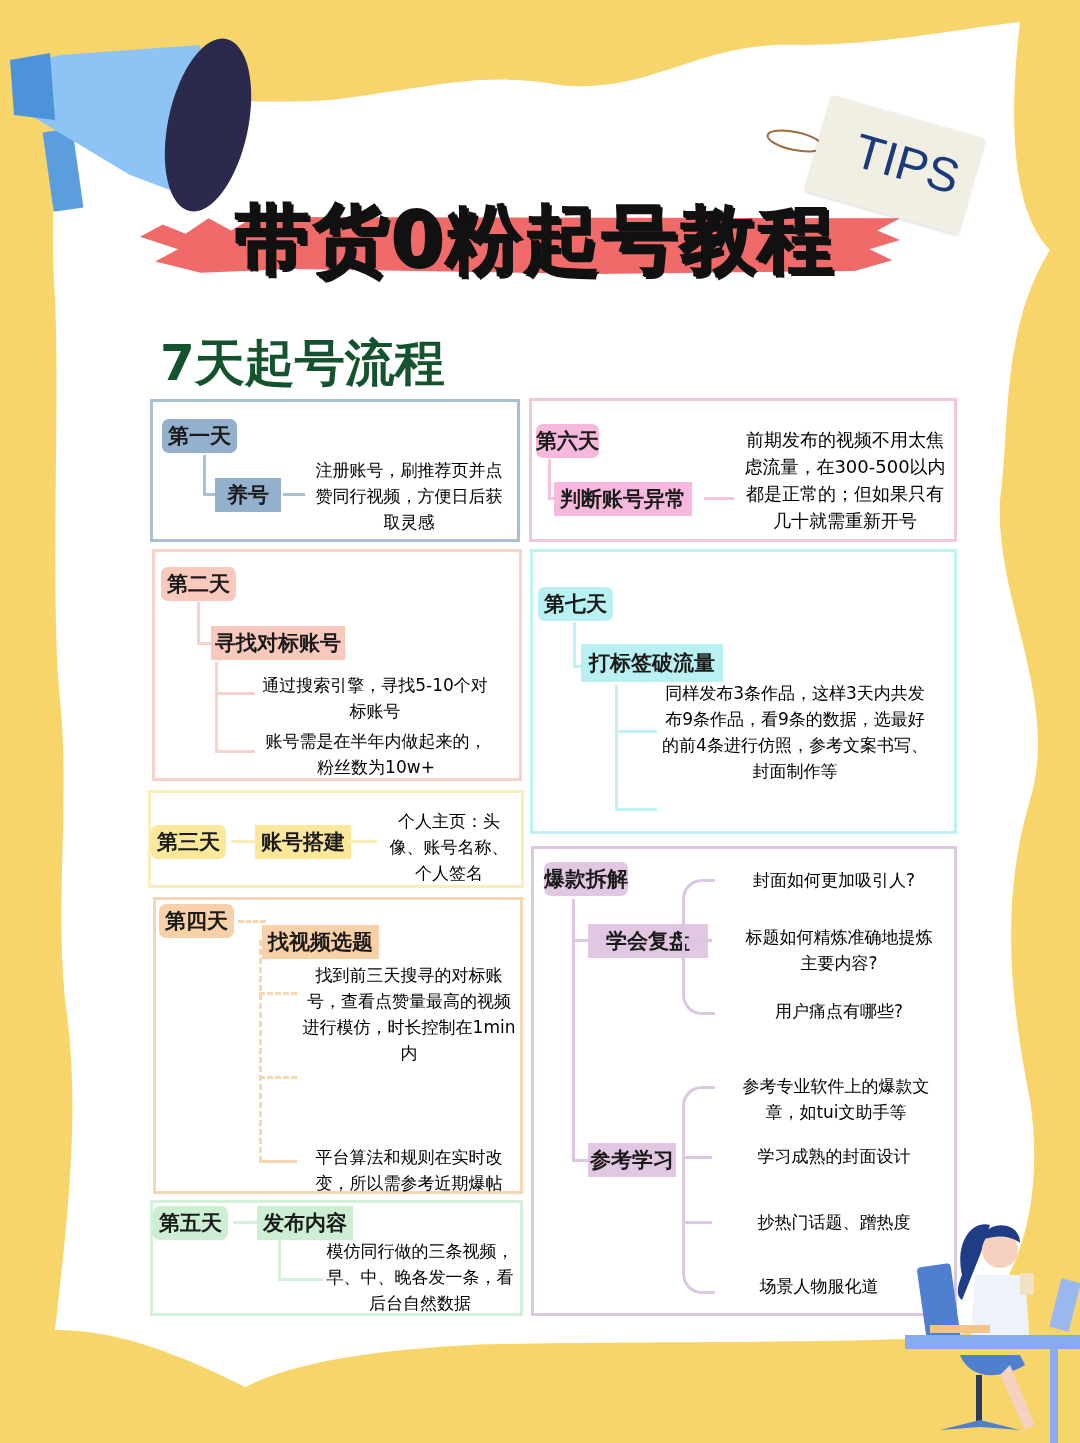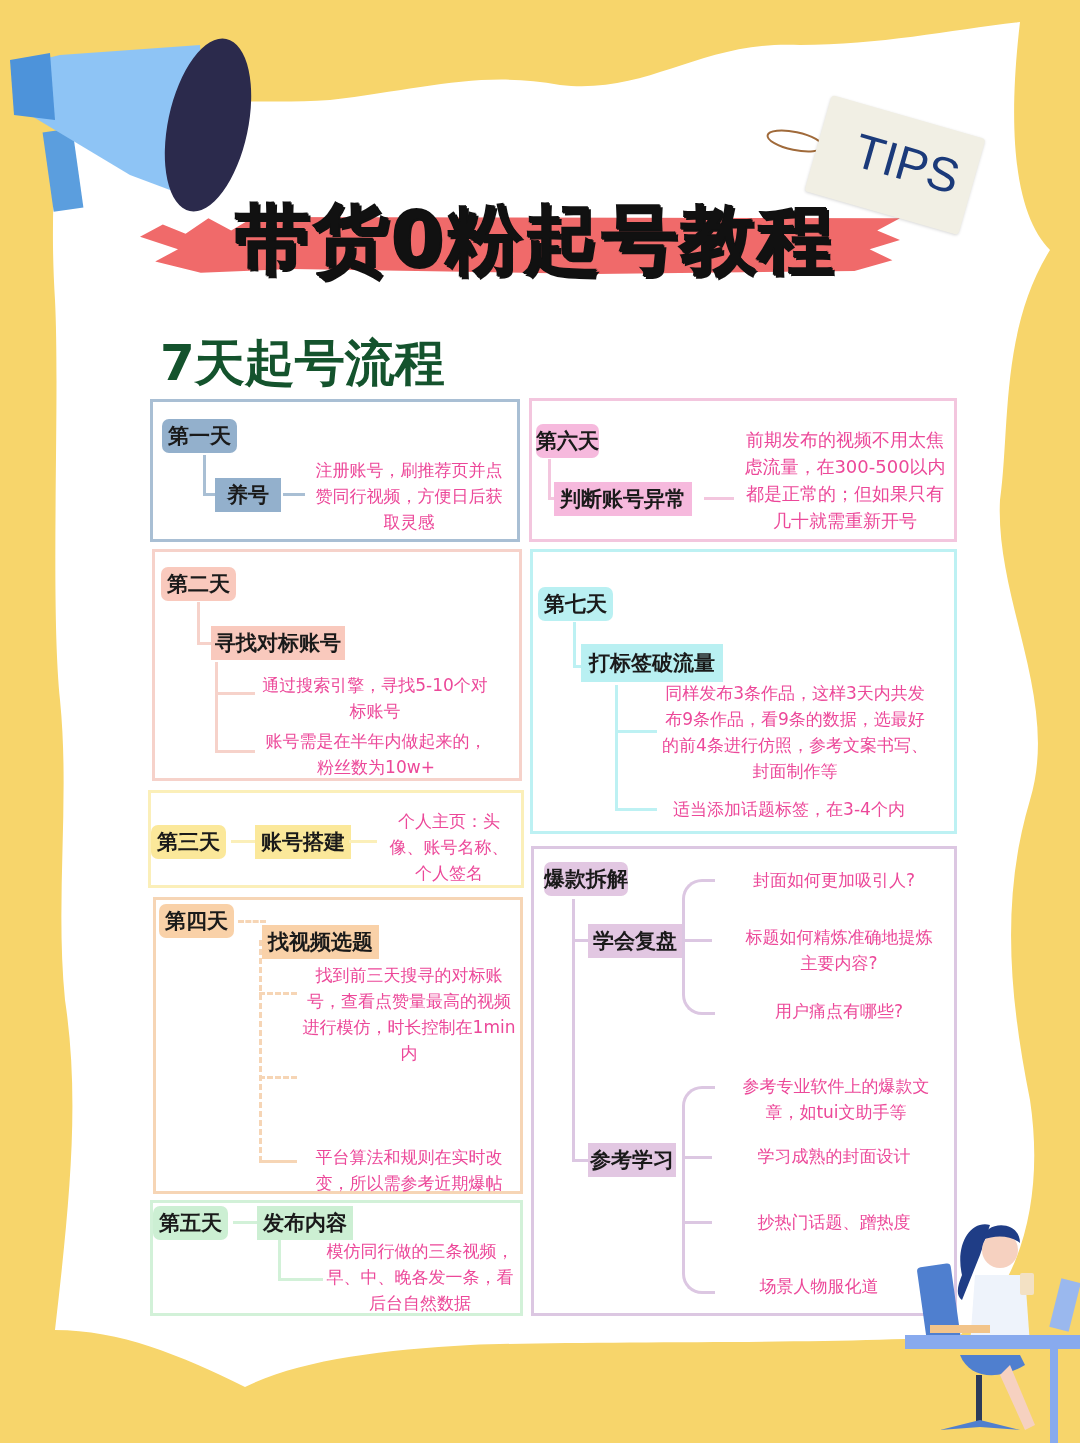--- a/index.html
+++ b/index.html
@@ -32,21 +32,21 @@
   .tips-text {
     position:absolute; left:38px; top:18px; font-size:48px; color:#1b3a7a;
     font-family:"Liberation Sans", sans-serif;
   }
   .heading {
     position:absolute; left:160px; top:330px; font-size:50px; font-weight:bold; color:#14532d;
   }
   .card { position:absolute; border:3px solid; box-sizing:border-box; background:#fff; }
   .lbl { position:absolute; font-weight:bold; font-size:21px; padding:4px 6px; line-height:26px; color:#1a1a1a; white-space:nowrap; }
   .lbl.r { border-radius:7px; }
-  .txt { position:absolute; font-size:17px; line-height:26px; text-align:center; color:#ec4899; }
+  .txt { position:absolute; font-size:17px; line-height:26px; text-align:center; color:#000000; }
   .ln { position:absolute; }
 </style>
 </head>
 <body>
 
 <svg class="paper" viewBox="0 0 1080 1443">
   <path d="M60 110 C 200 95, 260 105, 330 100 C 420 90, 480 70, 560 85 C 650 95, 700 40, 800 45 C 880 45, 950 30, 1020 22 C 1005 150, 1020 220, 1050 250 C 1000 330, 1010 430, 1000 500 C 995 600, 1060 700, 1030 800 C 1000 900, 1010 1000, 1030 1100 C 1045 1200, 1020 1290, 960 1335 C 880 1345, 600 1340, 470 1345 C 380 1350, 300 1360, 245 1387 C 180 1355, 120 1330, 55 1330 C 70 1200, 80 1100, 65 1000 C 55 900, 70 800, 60 700 C 50 600, 60 400, 55 300 C 50 220, 55 160, 60 110 Z" fill="#ffffff"></path>
 </svg>
 
 <svg class="abs" style="left:0;top:25px" width="270" height="190" viewBox="0 0 270 190">
@@ -132,30 +132,29 @@
 
 <div class="card" style="left:530px;top:549px;width:427px;height:285px;border-color:#bdf1f3;">
   <div class="lbl r" style="left:5px;top:35px;background:#b9f0f2;">第七天</div>
   <div class="ln" style="left:40px;top:70px;width:3px;height:45px;background:#bdf1f3;"></div>
   <div class="ln" style="left:40px;top:113px;width:14px;height:3px;background:#bdf1f3;"></div>
   <div class="lbl" style="left:48px;top:92px;background:#b9f0f2;padding:6px 8px;">打标签破流量</div>
   <div class="ln" style="left:82px;top:133px;width:3px;height:125px;background:#bdf1f3;"></div>
   <div class="ln" style="left:82px;top:178px;width:42px;height:3px;background:#bdf1f3;"></div>
   <div class="ln" style="left:82px;top:256px;width:42px;height:3px;background:#bdf1f3;"></div>
   <div class="txt" style="left:128px;top:128px;width:268px;">同样发布3条作品，这样3天内共发布9条作品，看9条的数据，选最好的前4条进行仿照，参考文案书写、封面制作等</div>
-  <div class="txt" style="left:128px;top:244px;width:256px;">适当添加话题标签，在3-4个内</div>
 </div>
 
 <div class="card" style="left:531px;top:846px;width:426px;height:470px;border-color:#dcc7e2;">
   <div class="lbl r" style="left:10px;top:13px;background:#e2c7e2;padding:4px 0;">爆款拆解</div>
   <div class="ln" style="left:38px;top:50px;width:3px;height:262px;background:#dcc7e2;"></div>
   <div class="ln" style="left:38px;top:90px;width:20px;height:3px;background:#dcc7e2;"></div>
   <div class="ln" style="left:38px;top:310px;width:20px;height:3px;background:#dcc7e2;"></div>
 
-  <div class="lbl" style="left:54px;top:75px;background:#e2c7e2;padding:4px 5px;">学会复盘</div>
+  <div class="lbl" style="left:54px;top:75px;background:#e2c7e2;padding:4px 18px;">学会复盘</div>
   <div class="ln" style="left:148px;top:30px;width:30px;height:130px;border:3px solid #dcc7e2;border-right:none;border-radius:20px 0 0 20px;"></div>
   <div class="ln" style="left:148px;top:90px;width:30px;height:3px;background:#dcc7e2;"></div>
   <div class="txt" style="left:190px;top:18px;width:220px;">封面如何更加吸引人?</div>
   <div class="txt" style="left:205px;top:75px;width:200px;">标题如何精炼准确地提炼主要内容?</div>
   <div class="txt" style="left:205px;top:149px;width:200px;">用户痛点有哪些?</div>
 
   <div class="lbl" style="left:54px;top:294px;background:#e2c7e2;padding:4px 2px;">参考学习</div>
   <div class="ln" style="left:148px;top:237px;width:30px;height:72px;border:3px solid #dcc7e2;border-right:none;border-bottom:none;border-radius:20px 0 0 0;"></div>
   <div class="ln" style="left:148px;top:307px;width:30px;height:3px;background:#dcc7e2;"></div>
   <div class="ln" style="left:148px;top:312px;width:30px;height:130px;border:3px solid #dcc7e2;border-right:none;border-top:none;border-radius:0 0 0 20px;"></div>

